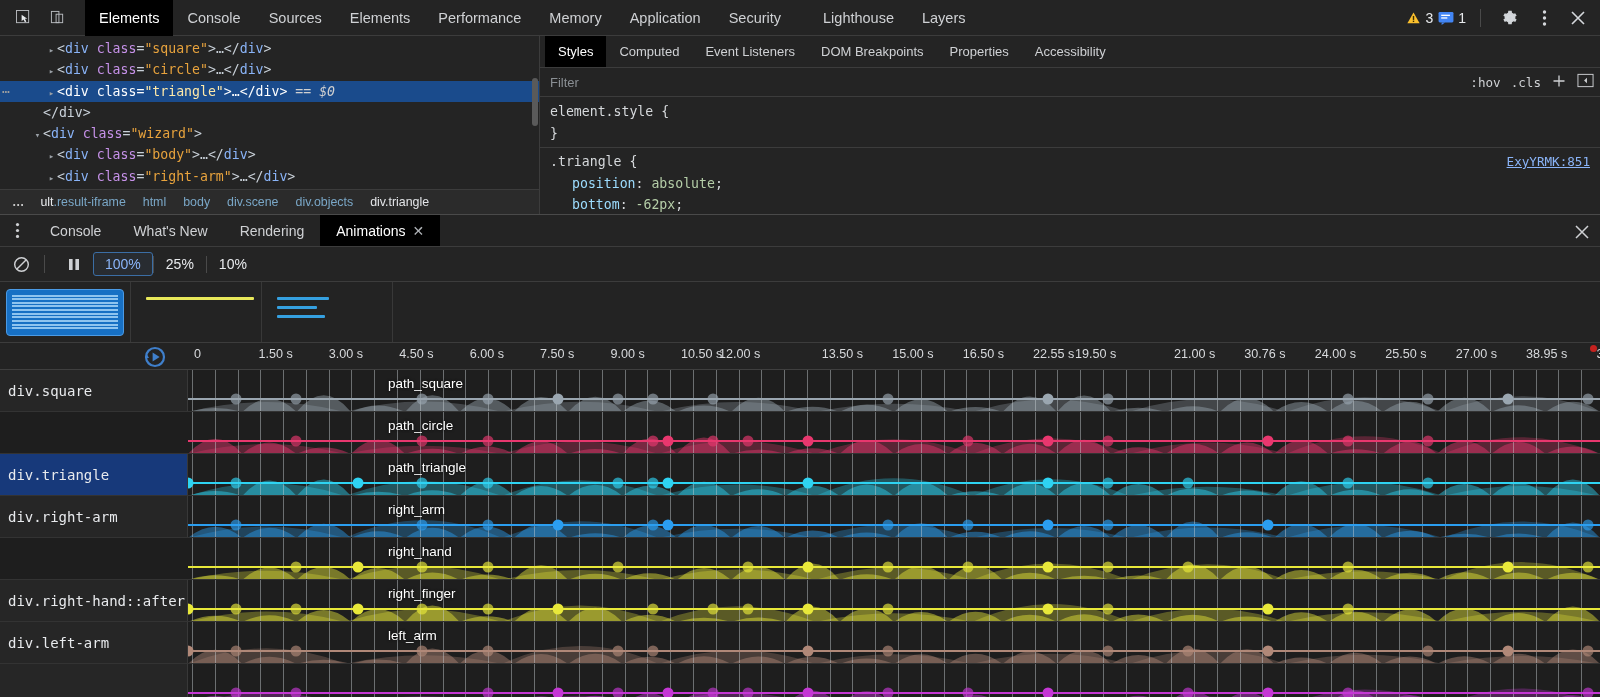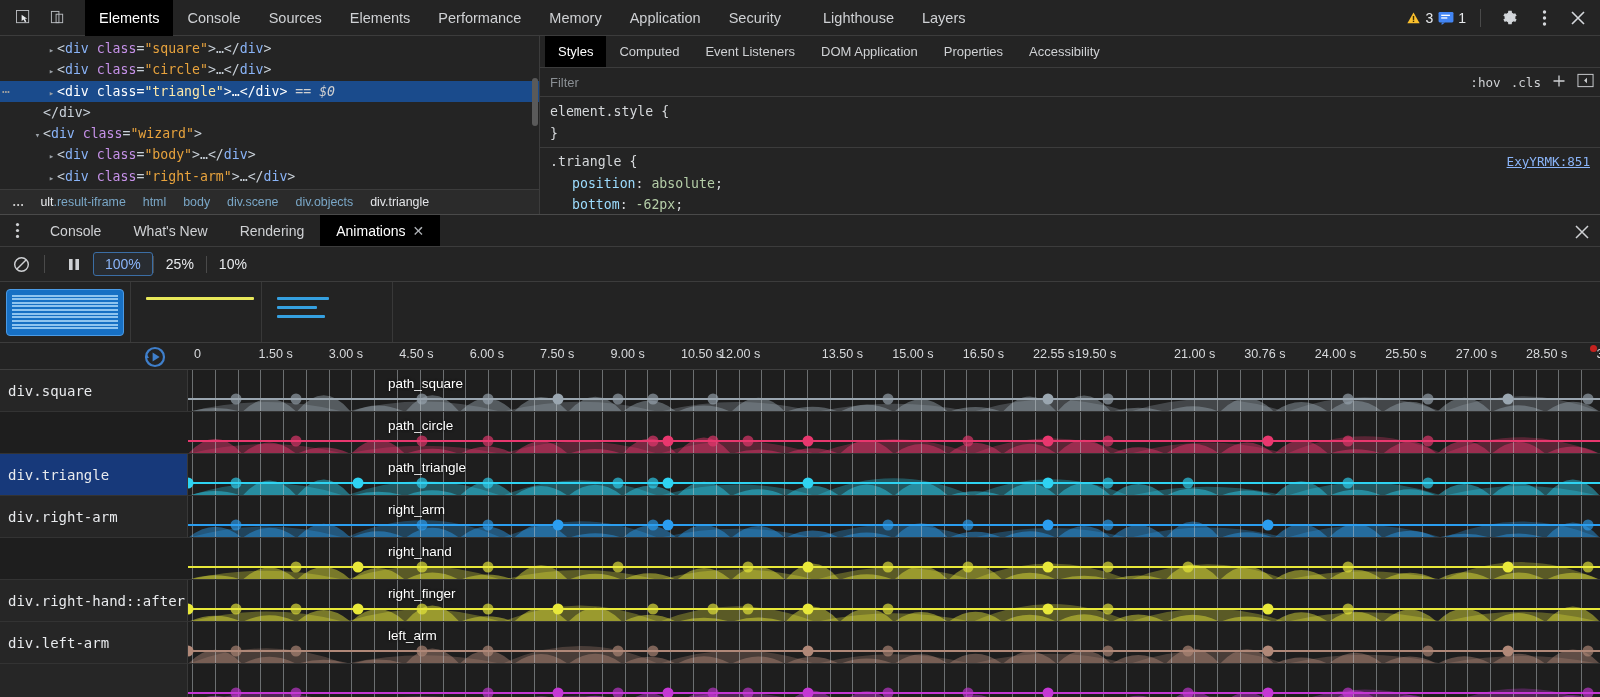--- a/index.html
+++ b/index.html
@@ -348,21 +348,21 @@
           <span class="crumb">div.objects</span>
           <span class="crumb active">div.triangle</span>
         </div>
     </div>
 
     <div class="styles-pane">
       <div class="styles-tabs" id="styles-tabs">
           <div class="stab active">Styles</div>
           <div class="stab">Computed</div>
           <div class="stab">Event Listeners</div>
-          <div class="stab">DOM Application</div>
+          <div class="stab">DOM Breakpoints</div>
           <div class="stab">Properties</div>
           <div class="stab">Accessibility</div>
         </div>
       <div class="filter-bar">
         <input class="filter-input" value="" placeholder="Filter" style="">
         <div class="filter-right">
           <span class="pill">:hov</span>
           <span class="pill">.cls</span>
           <span>
             <svg width="16" height="16" viewBox="0 0 16 16">
@@ -502,21 +502,21 @@
         <div class="rtick" style="left: 633.815px;">13.50 s</div>
         <div class="rtick" style="left: 704.239px;">15.00 s</div>
         <div class="rtick" style="left: 774.663px;">16.50 s</div>
         <div class="rtick" style="left: 845.087px;">22.55 s</div>
         <div class="rtick" style="left: 887px;">19.50 s</div>
         <div class="rtick" style="left: 985.935px;">21.00 s</div>
         <div class="rtick" style="left: 1056.36px;">30.76 s</div>
         <div class="rtick" style="left: 1126.78px;">24.00 s</div>
         <div class="rtick" style="left: 1197.21px;">25.50 s</div>
         <div class="rtick" style="left: 1267.63px;">27.00 s</div>
-        <div class="rtick" style="left: 1338.05px;">28.50 s</div>
+        <div class="rtick" style="left: 1338.05px;">38.95 s</div>
         <div class="rtick" style="left: 1408.48px;">30.0</div>
       </div>
   </div>
 
   <div class="tl-body">
     <div class="tl-rows" id="tl-rows">
         <div class="tl-row">
           <div class="tl-label-cell">div.square</div>
           <div class="tl-track">
             <svg class="wave-svg" viewBox="0 0 1412 42" preserveAspectRatio="none">

